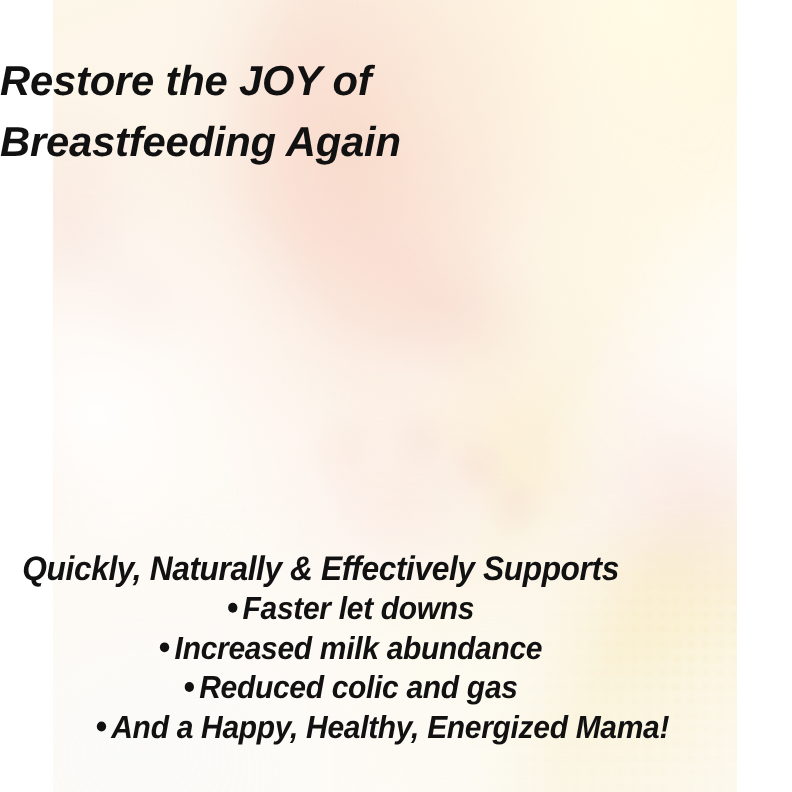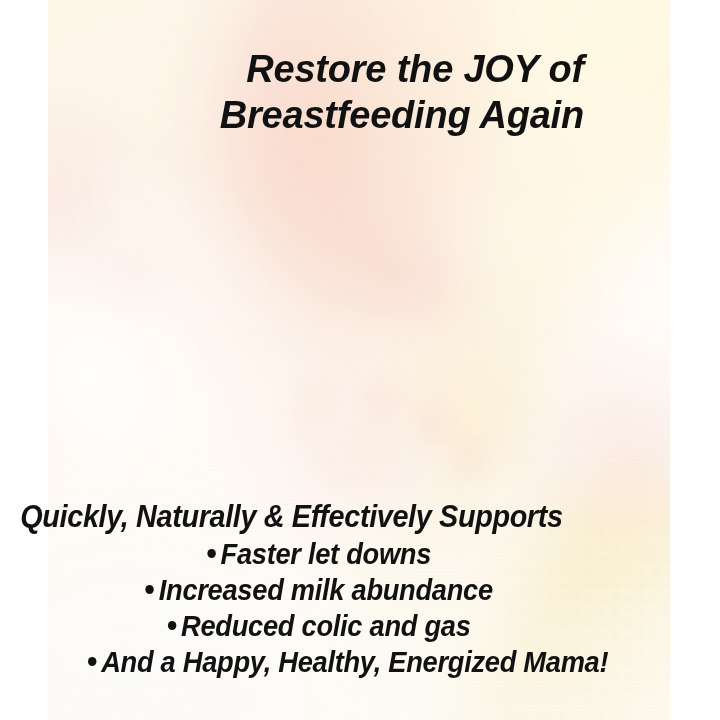--- a/index.html
+++ b/index.html
@@ -133,26 +133,26 @@
   }
   .band-left  { left: 0;    width: 48px; }
   .band-right { left: 670px; width: 50px; }
 
   
   .headline {
     position: absolute;
     left: 0;
     top: 46px;
     width: 584px;
-    text-align: right;
+    text-align: left;
     color: #111111;
     font-weight: bold;
     font-style: italic;
     font-size: 38px;
-    line-height: 46px;
+    line-height: 56px;
     letter-spacing: -0.2px;
     white-space: pre-line;
   }
 
   .benefits {
     position: absolute;
     left: 0;
     top: 498px;
     width: 580px;
   }

